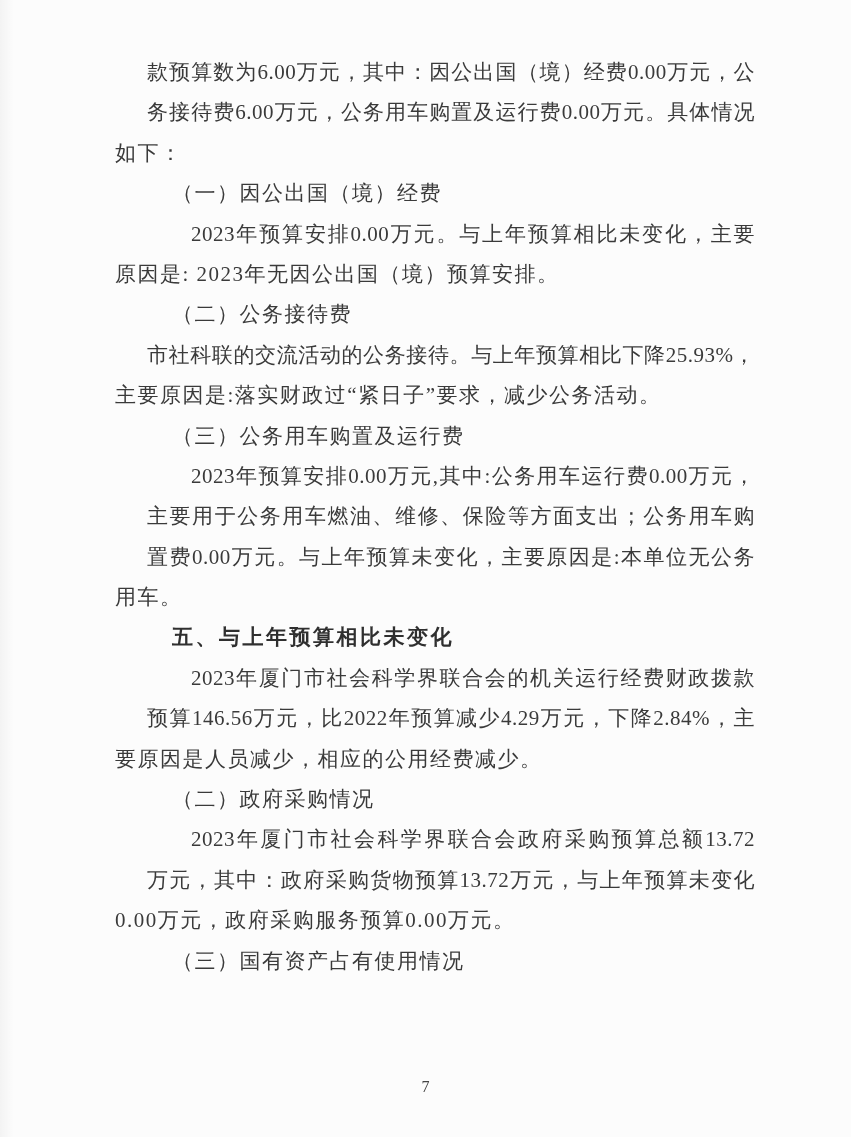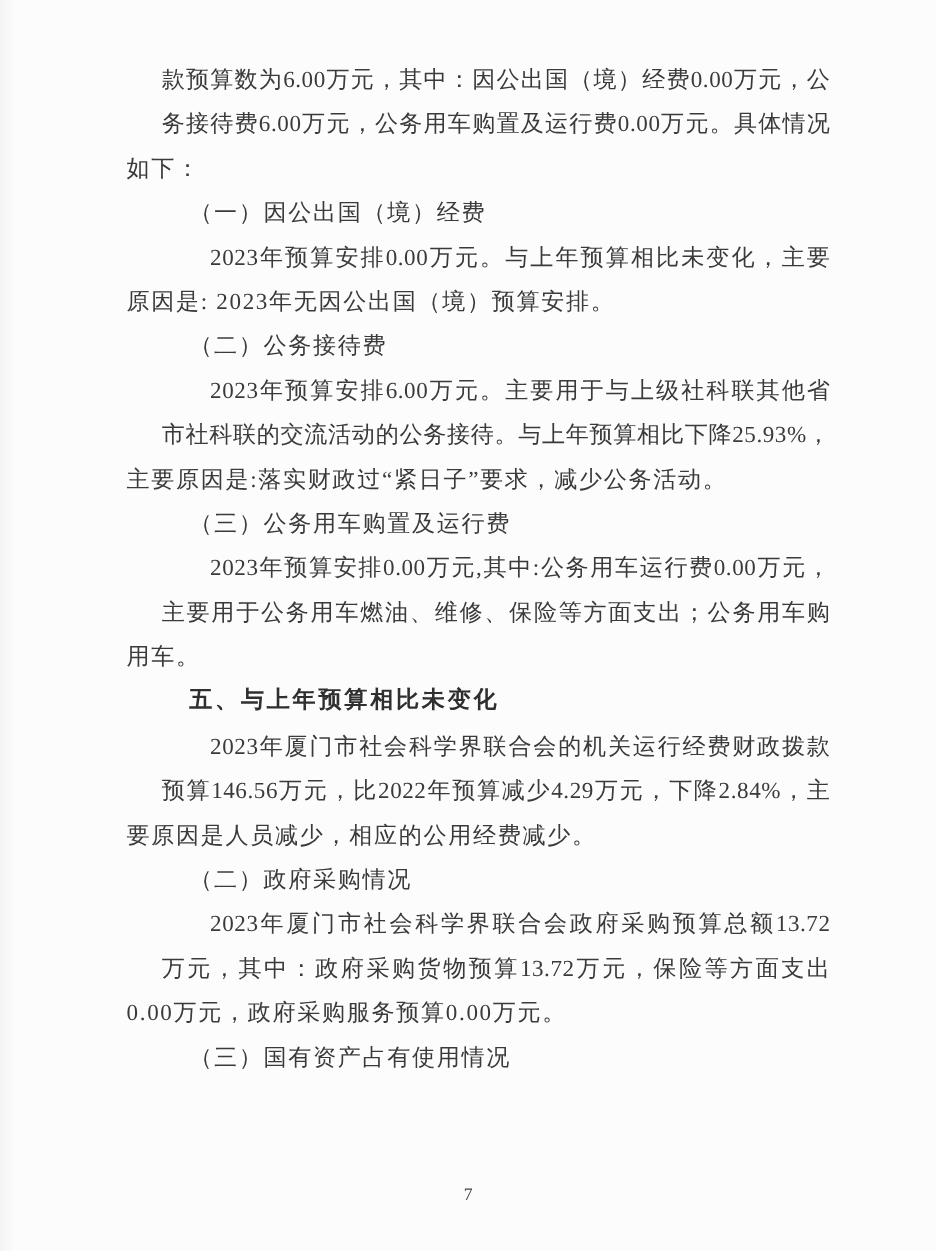--- a/index.html
+++ b/index.html
@@ -72,32 +72,32 @@
 
 <div class="page">
   <div class="text-block">
     <div class="line just">款预算数为6.00万元，其中：因公出国（境）经费0.00万元，公</div>
     <div class="line just">务接待费6.00万元，公务用车购置及运行费0.00万元。具体情况</div>
     <div class="line">如下：</div>
     <div class="line ind-head">（一）因公出国（境）经费</div>
     <div class="line ind-para just">2023年预算安排0.00万元。与上年预算相比未变化，主要</div>
     <div class="line">原因是: 2023年无因公出国（境）预算安排。</div>
     <div class="line ind-head">（二）公务接待费</div>
-    <div class="line ind-para just">2023年预算安排6.00万元。主要用于与上级社科联其他省</div>
     <div class="line just">市社科联的交流活动的公务接待。与上年预算相比下降25.93%，</div>
     <div class="line">主要原因是:落实财政过“紧日子”要求，减少公务活动。</div>
     <div class="line ind-head">（三）公务用车购置及运行费</div>
     <div class="line ind-para just">2023年预算安排0.00万元,其中:公务用车运行费0.00万元，</div>
     <div class="line just">主要用于公务用车燃油、维修、保险等方面支出；公务用车购</div>
+    <div class="line just">置费0.00万元。与上年预算未变化，主要原因是:本单位无公务</div>
     <div class="line">用车。</div>
     <div class="line ind-head bold-head">五、与上年预算相比未变化</div>
     <div class="line ind-para just">2023年厦门市社会科学界联合会的机关运行经费财政拨款</div>
     <div class="line just">预算146.56万元，比2022年预算减少4.29万元，下降2.84%，主</div>
     <div class="line">要原因是人员减少，相应的公用经费减少。</div>
     <div class="line ind-head">（二）政府采购情况</div>
     <div class="line ind-para just">2023年厦门市社会科学界联合会政府采购预算总额13.72</div>
-    <div class="line just">万元，其中：政府采购货物预算13.72万元，保险等方面支出</div>
+    <div class="line just">万元，其中：政府采购货物预算13.72万元，与上年预算未变化</div>
     <div class="line">0.00万元，政府采购服务预算0.00万元。</div>
     <div class="line ind-head">（三）国有资产占有使用情况</div>
   </div>
 
   <div class="page-number">7</div>
 </div>
 
 </body></html>

